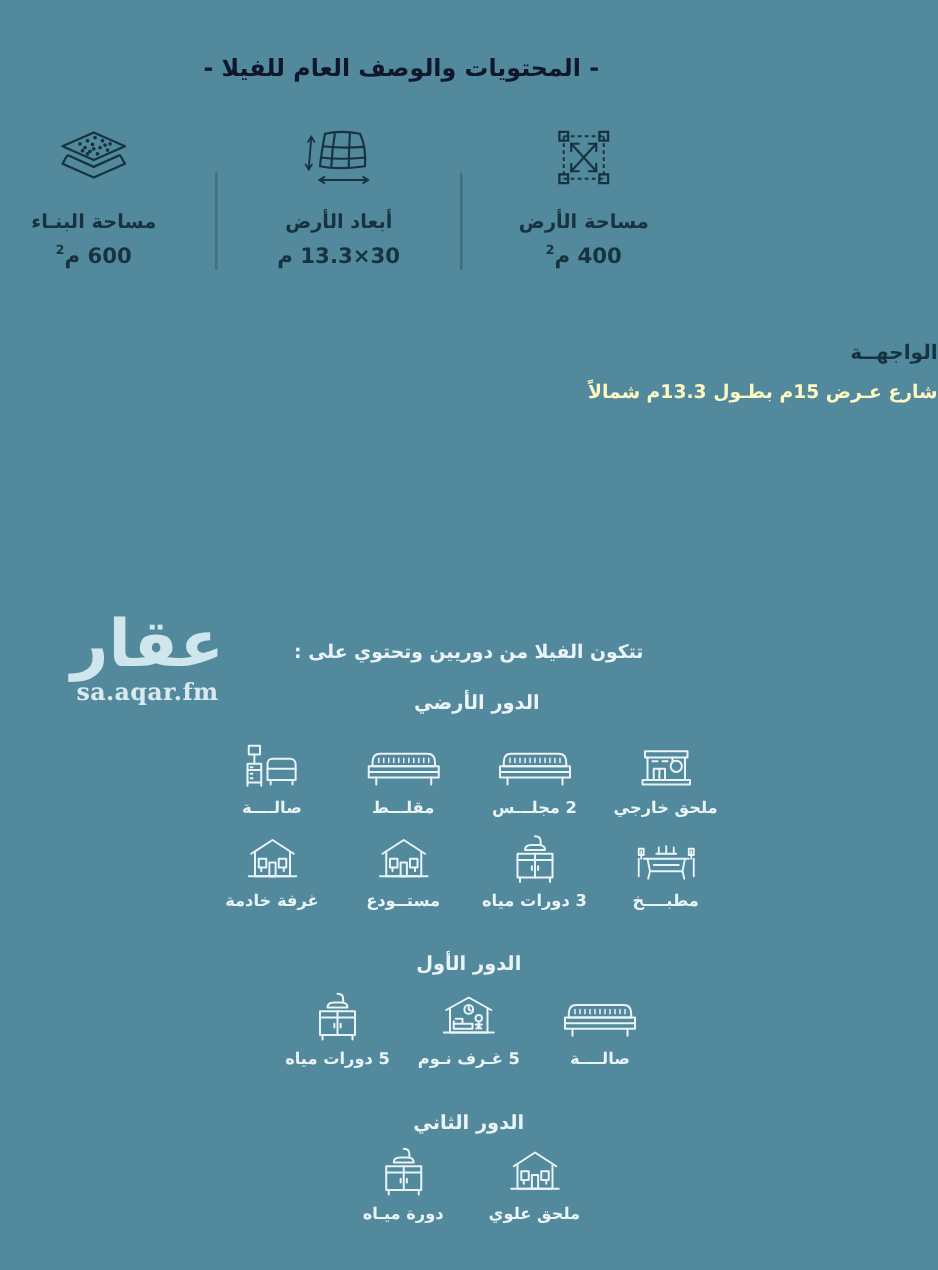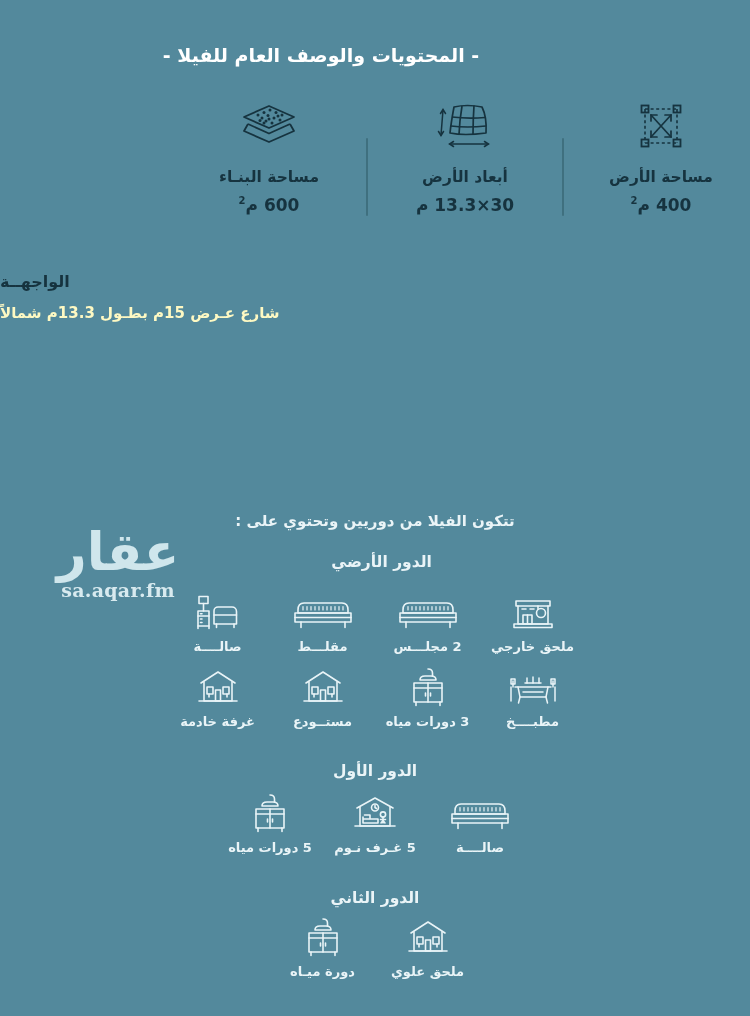--- a/index.html
+++ b/index.html
@@ -13,30 +13,30 @@
     position:relative;
     width:750px; height:1016px;
     background:#53899c;
   }
 
   
   .title {
     position:absolute; top:44px; left:0; width:642px;
     text-align:center;
     font-size:19px; font-weight:bold;
-    color:#ffffff;
+    color:#0f172a;
     letter-spacing:0.2px;
     direction:rtl;
   }
 
   
   .stats {
     position:absolute; top:100px; left:0; width:736px;
     display:flex; flex-direction:row-reverse;
-    justify-content:flex-end; align-items:flex-start;
+    justify-content:flex-start; align-items:flex-start;
   }
   .stat {
     width:150px;
     display:flex; flex-direction:column; align-items:center;
     direction:rtl;
   }
   .stat-icon { height:52px; display:flex; align-items:center; justify-content:center; }
   .stat-icon svg { display:block; }
   .stat-label {
     margin-top:16px;
@@ -50,21 +50,21 @@
   }
   .stat-value .sup { font-size:10px; vertical-align:super; }
   .divider {
     width:2px; height:78px; background:#3f707f;
     margin:38px 22px 0 22px; border-radius:1px;
   }
 
   
   .facade {
     position:absolute; top:272px; left:0; width:750px;
-    text-align:left; direction:rtl;
+    text-align:right; direction:rtl;
   }
   .facade-title {
     font-size:16px; font-weight:bold; color:#16333f; letter-spacing:0.6px;
   }
   .facade-desc {
     margin-top:13px;
     font-size:15px; font-weight:bold; color:#fef9c3; letter-spacing:0.4px;
   }
 
   
@@ -76,21 +76,21 @@
   .loc-pin { height:48px; display:flex; align-items:center; justify-content:center; }
   .loc-label {
     margin-top:7px;
     font-size:14.5px; font-weight:bold; color:#ffffff; letter-spacing:0.4px;
   }
   .loc-hand { margin-top:4px; height:30px; display:flex; align-items:center; justify-content:center; }
 
   
   .logo {
     position:absolute; top:492px; left:48px;
-    width:140px; text-align:center; direction:rtl;margin-top:36px;
+    width:140px; text-align:center; direction:rtl;
   }
   .logo-mark {
     font-size:52px; font-weight:bold; color:#cfe6ec;
     line-height:0.95; letter-spacing:1px;
   }
   .logo-sub {
     margin-top:2px;
     font-family:"DejaVu Serif","Liberation Serif",serif;
     font-size:19px; font-weight:bold; color:#d8eaef;
     direction:ltr; letter-spacing:0.3px;

